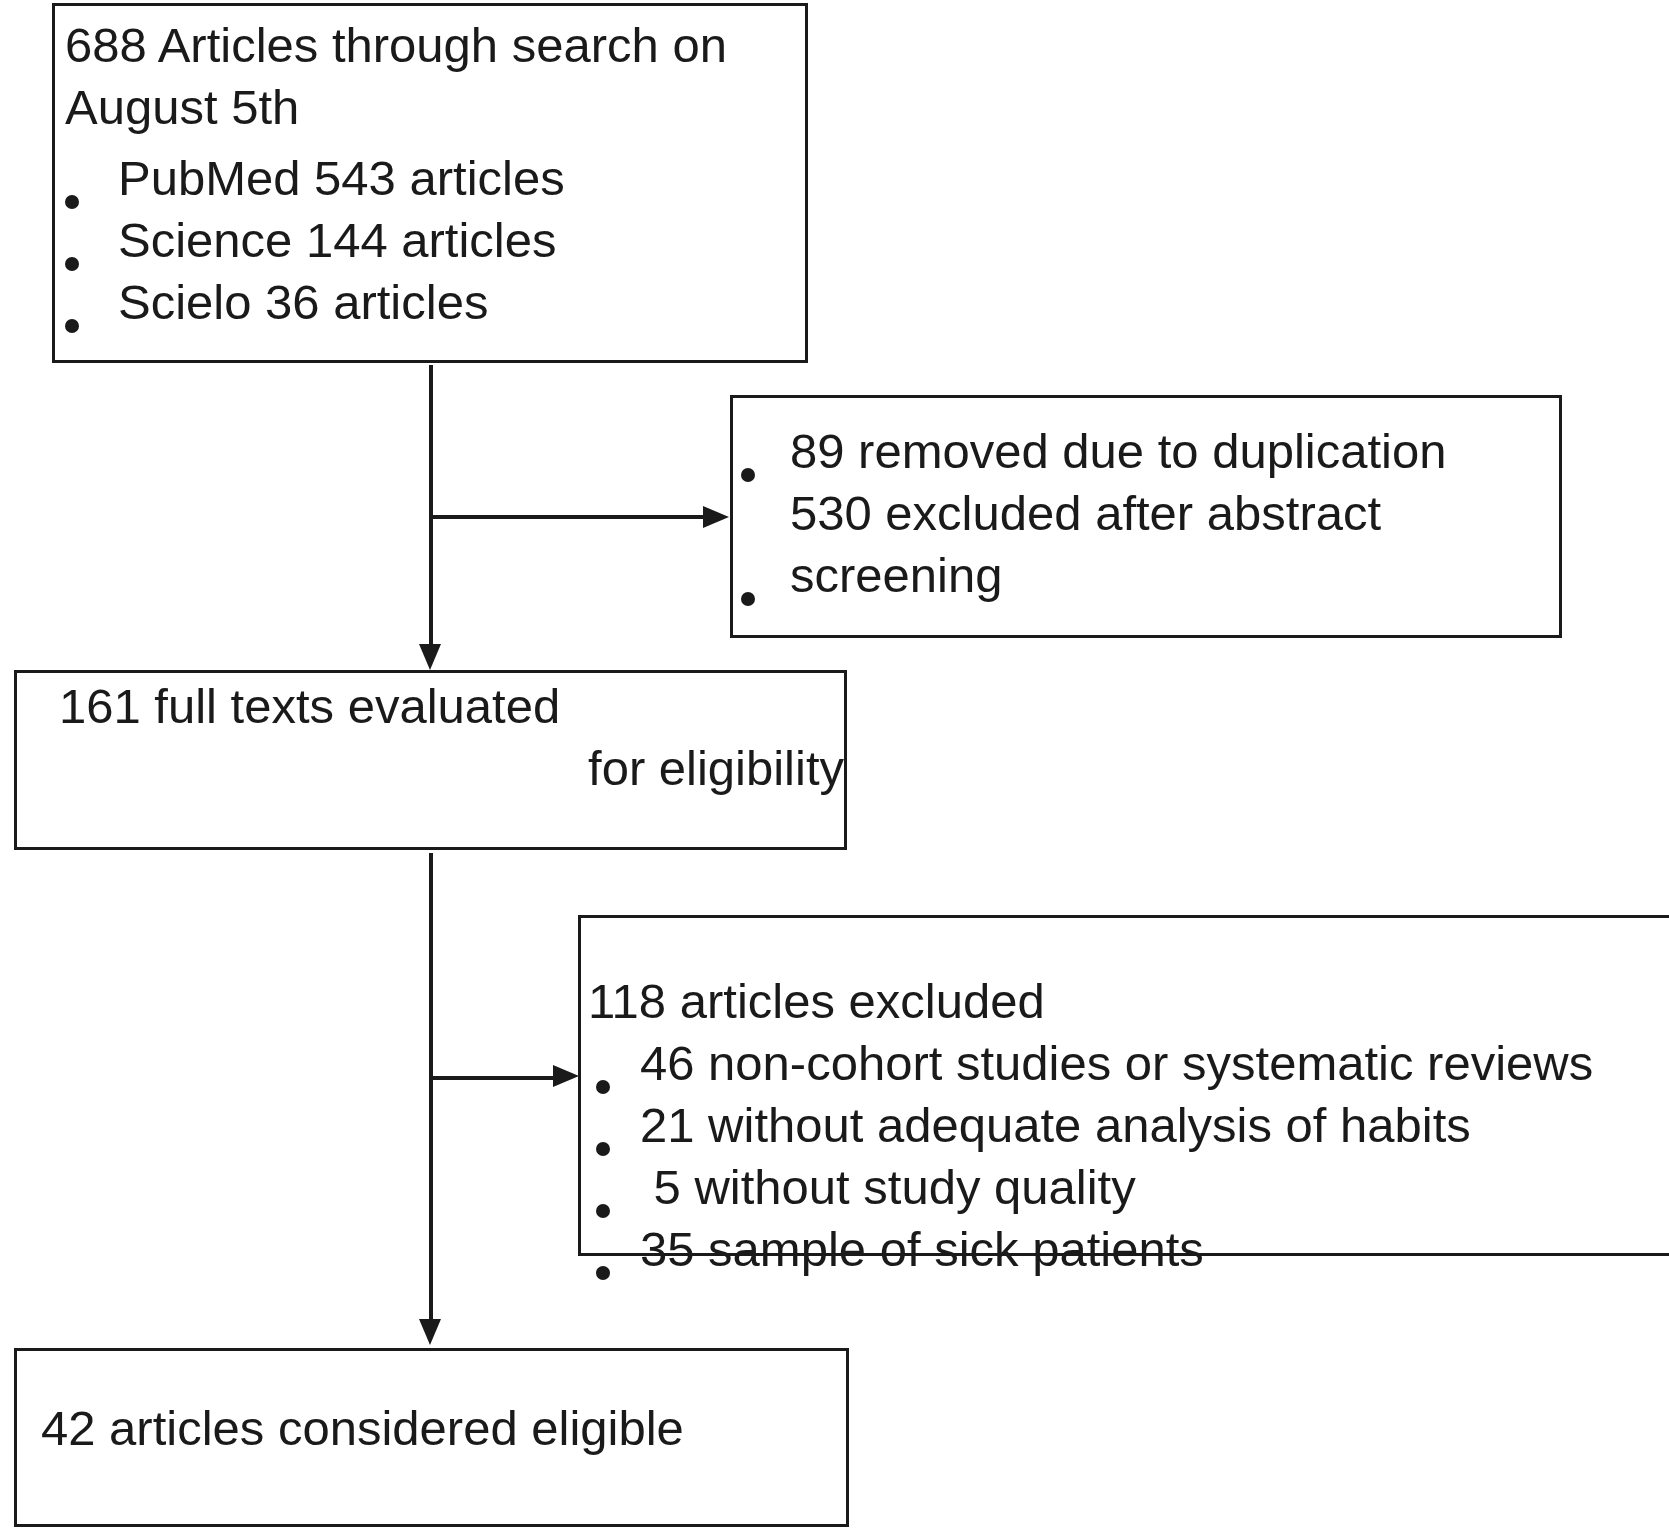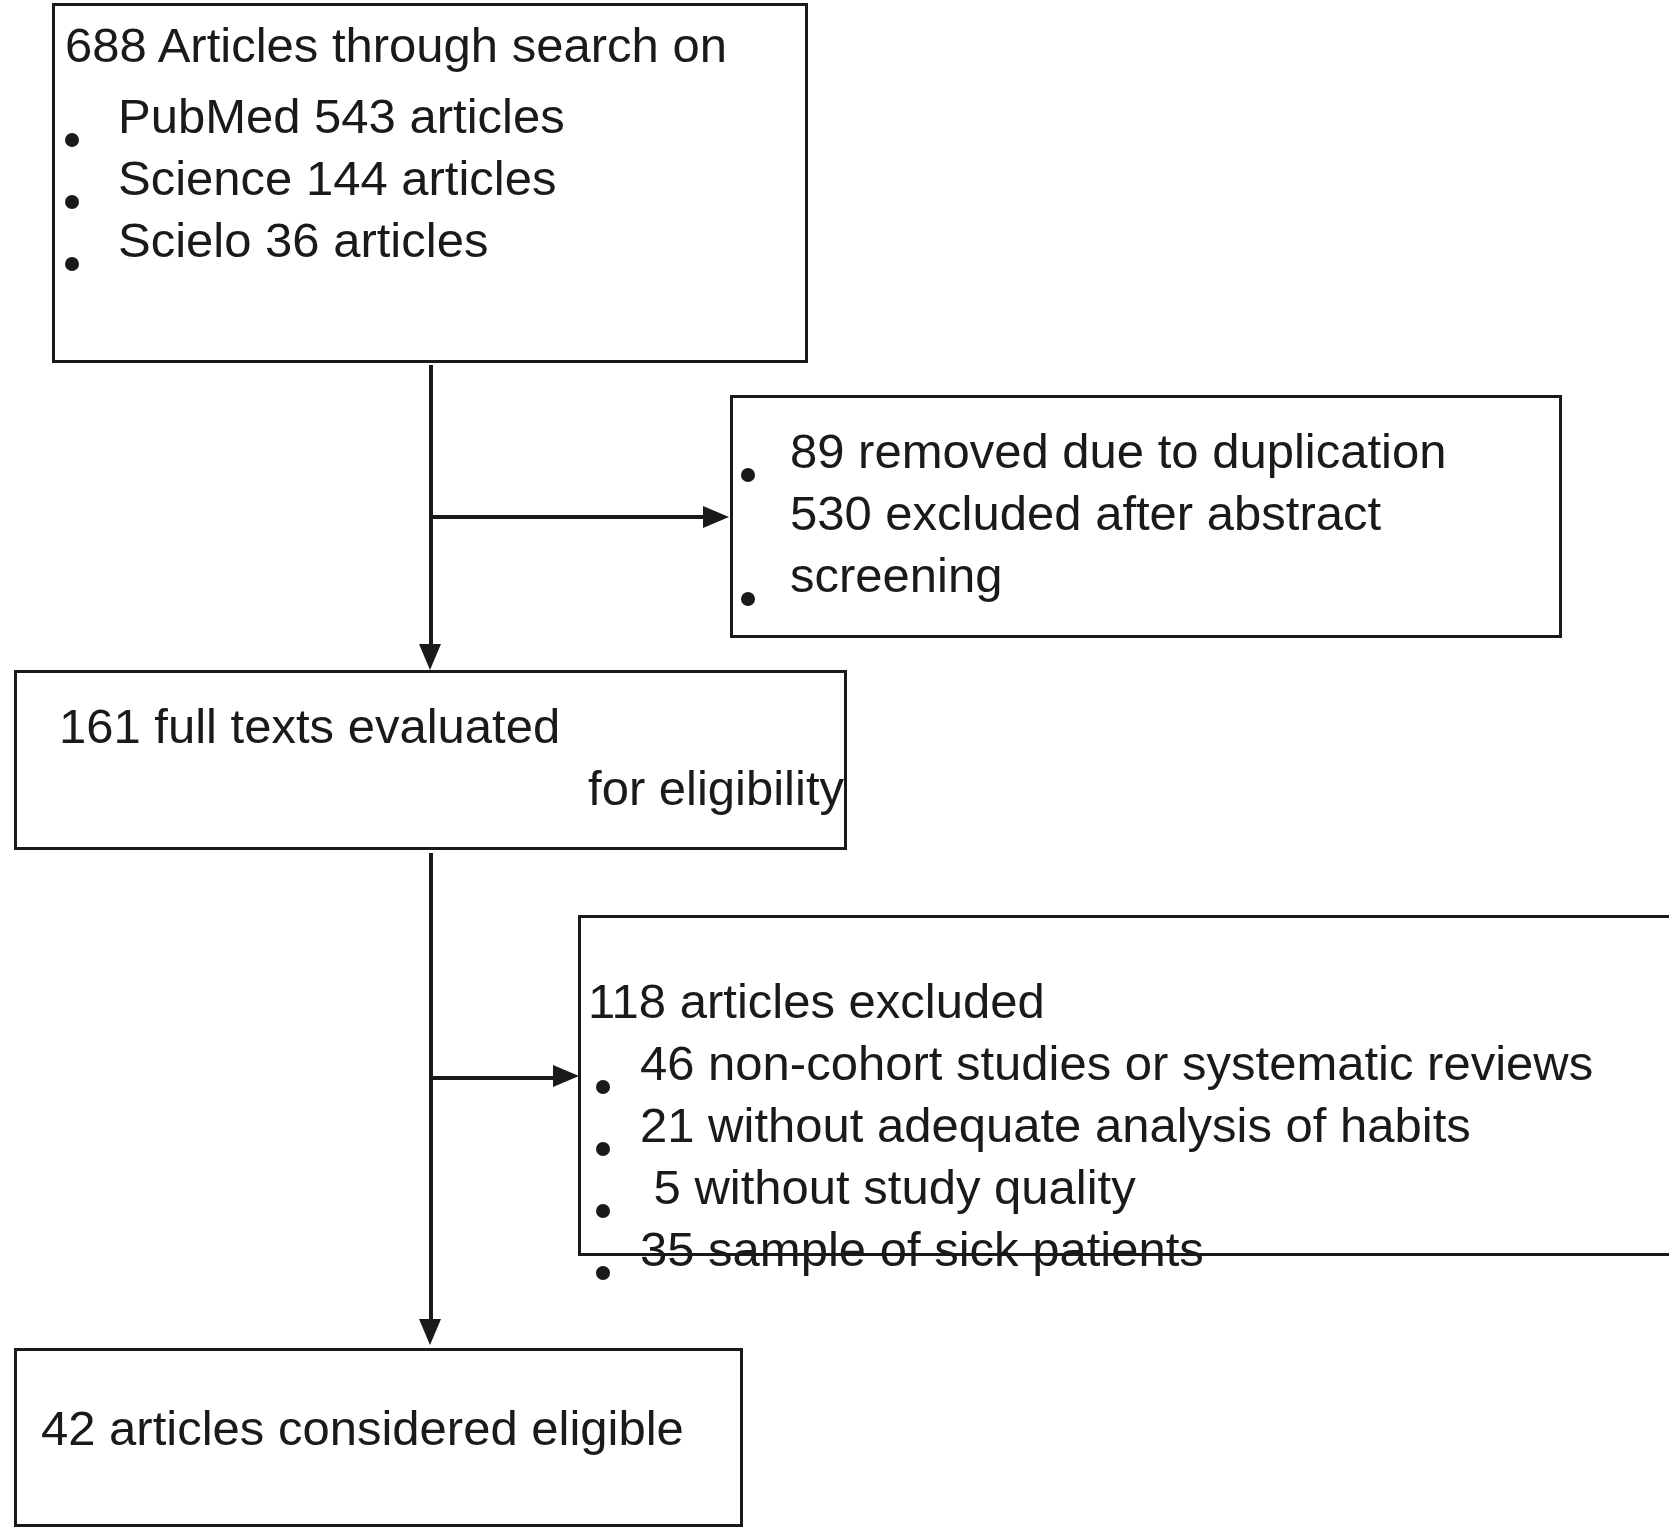--- a/index.html
+++ b/index.html
@@ -26,32 +26,32 @@
   
   #box-identification { left: 39px; top: 3px; width: 756px; height: 360px; padding: 8px 8px 0 10px; }
   #box-identification .bullet-list { margin-top: 9px; }
   #box-identification .dot-cell { flex: 0 0 53px; }
 
   
   #box-screening-excluded { left: 717px; top: 395px; width: 832px; height: 243px; padding: 22px 8px 0 8px; }
   #box-screening-excluded .dot-cell { flex: 0 0 49px; }
 
   
-  #box-eligibility { left: 1px; top: 670px; width: 833px; height: 180px; padding-top: 22px; }
+  #box-eligibility { left: 1px; top: 670px; width: 833px; height: 180px; padding-top: 2px; }
   #box-eligibility .line1 { margin-left: 42px; }
   #box-eligibility .line2 { margin-left: 169px; text-align: right; }
 
   
   #box-fulltext-excluded { left: 565px; top: 915px; width: 1102px; height: 341px; padding: 52px 0 0 7px; }
   #box-fulltext-excluded .bullet-list { margin-left: 8px; }
   #box-fulltext-excluded .dot-cell { flex: 0 0 44px; }
   #box-fulltext-excluded .bullet-text { white-space: nowrap; }
 
   
-  #box-included { left: 1px; top: 1348px; width: 729px; height: 179px; padding: 46px 8px 0 24px; }
+  #box-included { left: 1px; top: 1348px; width: 835px; height: 179px; padding: 46px 8px 0 24px; }
 
   .bullet-row { display: flex; align-items: flex-end; }
   .dot-cell { display: block; }
   .dot {
     display: block;
     width: 14px; height: 14px;
     border-radius: 50%;
     background: #1a1a1a;
     margin-top: 26px;
   }
@@ -80,20 +80,21 @@
   #arrowhead-3 { left: 406px; top: 1319px; }
   #arrowhead-4 { left: 540px; top: 1065px; }
 </style>
 </head>
 <body>
 
 <div id="figure">
 
   <div class="box" id="box-identification">
     <div class="nowrap">688 Articles through search on</div>
+    <div class="nowrap">August 5th</div>
     <div class="bullet-list">
         <div class="bullet-row">
           <span class="dot-cell">
             <span class="dot"></span>
           </span>
           <span class="bullet-text">PubMed 543 articles</span>
         </div>
         <div class="bullet-row">
           <span class="dot-cell">
             <span class="dot"></span>

